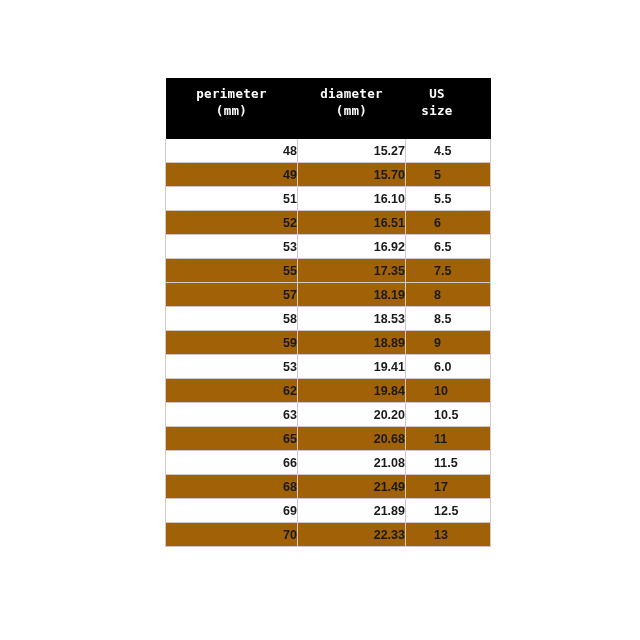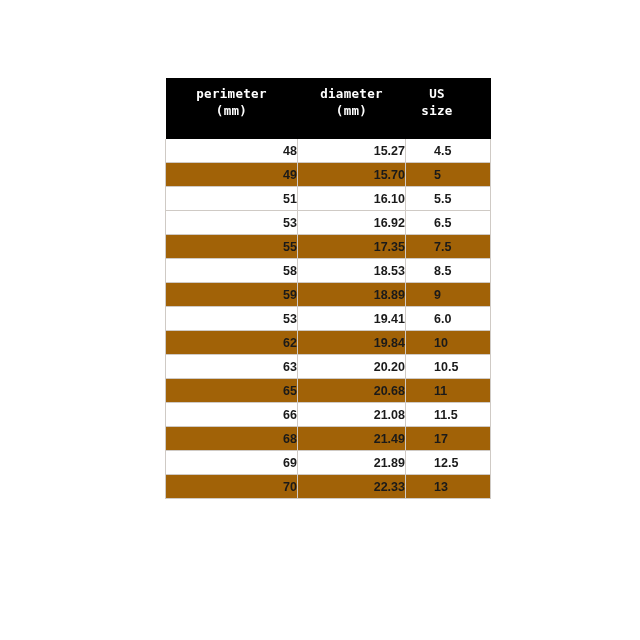--- a/index.html
+++ b/index.html
@@ -119,30 +119,40 @@
         <tr class="row-even">
           <td class="cell-perimeter">49</td>
           <td class="cell-diameter">15.70</td>
           <td class="cell-us">5</td>
         </tr>
         <tr class="row-odd">
           <td class="cell-perimeter">51</td>
           <td class="cell-diameter">16.10</td>
           <td class="cell-us">5.5</td>
         </tr>
+        <tr class="row-even">
+          <td class="cell-perimeter">52</td>
+          <td class="cell-diameter">16.51</td>
+          <td class="cell-us">6</td>
+        </tr>
         <tr class="row-odd">
           <td class="cell-perimeter">53</td>
           <td class="cell-diameter">16.92</td>
           <td class="cell-us">6.5</td>
         </tr>
         <tr class="row-even">
           <td class="cell-perimeter">55</td>
           <td class="cell-diameter">17.35</td>
           <td class="cell-us">7.5</td>
         </tr>
+        <tr class="row-even">
+          <td class="cell-perimeter">57</td>
+          <td class="cell-diameter">18.19</td>
+          <td class="cell-us">8</td>
+        </tr>
         <tr class="row-odd">
           <td class="cell-perimeter">58</td>
           <td class="cell-diameter">18.53</td>
           <td class="cell-us">8.5</td>
         </tr>
         <tr class="row-even">
           <td class="cell-perimeter">59</td>
           <td class="cell-diameter">18.89</td>
           <td class="cell-us">9</td>
         </tr>

